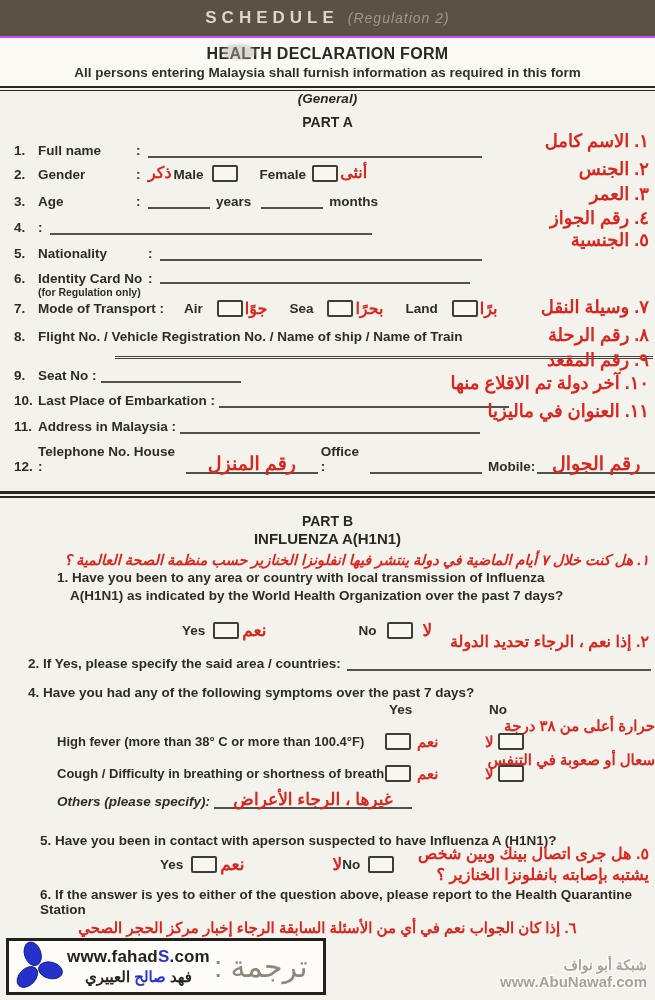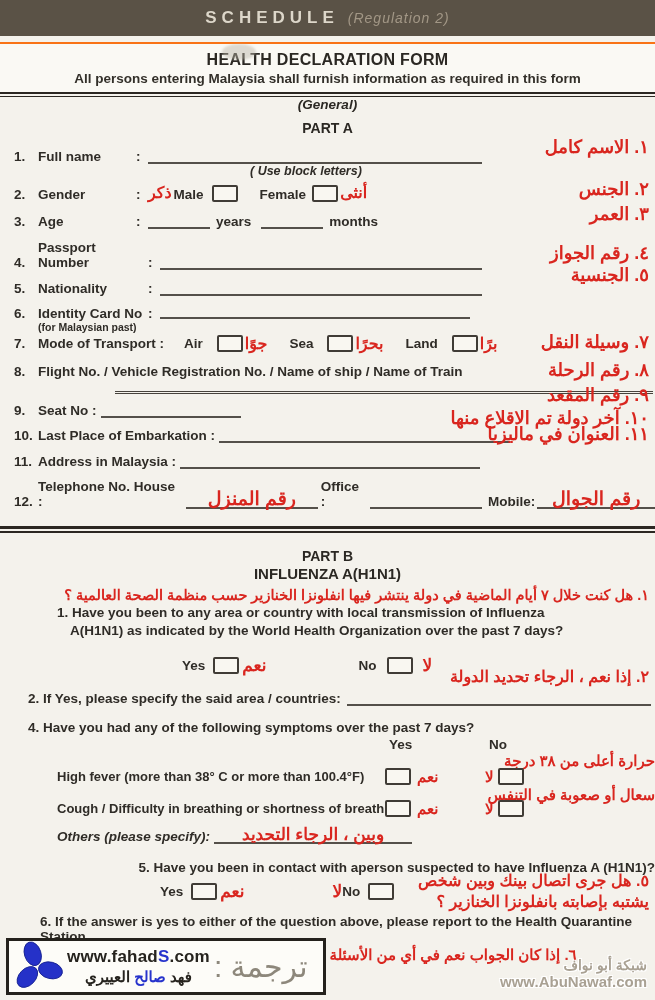--- a/index.html
+++ b/index.html
@@ -7,21 +7,21 @@
   .page {
     position:relative; width:655px; height:1000px; margin:0 auto;
     background:#f4f2ec; overflow:hidden;
     font-family:"Liberation Sans", sans-serif; color:#2f2c27;
   }
   
   .banner { height:36px; background:#5a5246; display:flex; align-items:center; justify-content:center; gap:9px; }
   .banner-title { color:#ddd7ca; font-size:17px; font-weight:600; letter-spacing:5px; }
   .banner-sub { color:#a29786; font-size:14px; font-style:italic; letter-spacing:1px; }
   
-  .hband { background:#faf9f4; border-top:2px solid #f97316; padding:7px 10px 6px; text-align:center;margin-top:6px; }
+  .hband { background:#faf9f4; border-top:2px solid #d946ef; padding:7px 10px 6px; text-align:center; }
   .hband h1 { font-size:16px; font-weight:800; letter-spacing:.3px; color:#2b2823; }
   .hband .hsub { font-size:13.5px; font-weight:600; margin-top:2px; color:#33302a; }
   .rule-double { height:5px; border-top:2px solid #2b2722; border-bottom:1px solid #2b2722; background:transparent; }
   .smudge { position:absolute; left:222px; top:44px; width:34px; height:16px; background:#b9b4a7; opacity:.45; border-radius:50%; filter:blur(1px); }
   
   .center-bold { text-align:center; font-weight:800; font-size:14px; color:#2b2823; }
   .italic { font-style:italic; }
   .row { position:relative; display:flex; align-items:flex-end; padding-left:14px; font-size:13.5px; font-weight:600; }
   .num { width:24px; flex:none; }
   .lbl { width:98px; flex:none; }
@@ -75,21 +75,20 @@
     <div class="center-bold italic" style="font-size:13.5px;">(General)</div>
     <div class="center-bold" style="margin-top:8px;">PART A</div>
 
     <div class="row" style="margin-top:13px;">
       <span class="num">1.</span>
       <span class="lbl">Full name</span>
       <span class="colon">:</span>
       <span class="fill" style="width:334px;"></span>
       <span class="ann" style="bottom:8px;">١. الاسم كامل</span>
     </div>
-    <div style="padding-left:250px; font-size:12.5px; font-weight:700; font-style:italic;">( Use block letters)</div>
 
     <div class="row" style="margin-top:5px;">
       <span class="num">2.</span>
       <span class="lbl">Gender</span>
       <span class="colon">:</span>
       <span class="red" style="font-size:16px;">ذكر</span>
       <span style="margin-left:2px;">Male</span>
       <span class="cb" style="margin-left:8px;"></span>
       <span style="margin-left:22px;">Female</span>
       <span class="cb" style="margin-left:6px;"></span>
@@ -103,39 +102,38 @@
       <span class="colon">:</span>
       <span class="fill" style="width:62px;"></span>
       <span style="margin-left:6px;">years</span>
       <span class="fill" style="width:62px; margin-left:10px;"></span>
       <span style="margin-left:6px;">months</span>
       <span class="ann" style="bottom:6px;">٣. العمر</span>
     </div>
 
     <div class="row" style="margin-top:11px;">
       <span class="num">4.</span>
-      <span class="lbl" style="width:110px;">Passport Number</span>
       <span class="colon">:</span>
       <span class="fill" style="width:322px;"></span>
       <span class="ann" style="bottom:8px;">٤. رقم الجواز</span>
     </div>
 
     <div class="row" style="margin-top:11px;">
       <span class="num">5.</span>
       <span class="lbl" style="width:110px;">Nationality</span>
       <span class="colon">:</span>
       <span class="fill" style="width:322px;"></span>
       <span class="ann" style="bottom:12px;">٥. الجنسية</span>
     </div>
 
     <div class="row" style="margin-top:10px; align-items:flex-start;">
       <span class="num">6.</span>
       <span class="lbl" style="width:110px;">
         <span>Identity Card No</span>
-        <span style="display:block; font-size:10.5px; font-weight:700;">(for Malaysian past)</span>
+        <span style="display:block; font-size:10.5px; font-weight:700;">(for Regulation only)</span>
       </span>
       <span class="colon">:</span>
       <span class="fill" style="width:310px; height:13px;"></span>
     </div>
 
     <div class="row" style="margin-top:1px; align-items:center;">
       <span class="num">7.</span>
       <span style="width:146px; flex:none;">Mode of Transport :</span>
       <span>Air</span>
       <span class="cb" style="margin-left:14px;"></span>
@@ -167,21 +165,21 @@
       <span class="num">10.</span>
       <span>Last Place of Embarkation :</span>
       <span class="fill" style="width:290px; margin-left:4px;"></span>
       <span class="ann" style="bottom:16px;margin-left:7px;">١٠. آخر دولة تم الاقلاع منها</span>
     </div>
 
     <div class="row" style="margin-top:11px;">
       <span class="num">11.</span>
       <span>Address in Malaysia :</span>
       <span class="fill" style="width:300px; margin-left:4px;"></span>
-      <span class="ann" style="bottom:26px;">١١. العنوان في ماليزيا</span>
+      <span class="ann" style="bottom:14px;">١١. العنوان في ماليزيا</span>
     </div>
 
     <div class="row" style="margin-top:10px;">
       <span class="num">12.</span>
       <span>Telephone No. House :</span>
       <span class="fill" style="width:132px; margin-left:3px;">
         <span class="online-ar" style="font-size:19px;">رقم المنزل</span>
       </span>
       <span style="margin-left:3px;">Office :</span>
       <span class="fill" style="width:112px; margin-left:3px;"></span>
@@ -191,21 +189,21 @@
       </span>
     </div>
   </div>
 
   <div class="rule-double" style="margin-top:17px; border-top-width:3px; border-bottom-width:2px; height:7px;"></div>
 
   <div style="position:relative;">
     <div class="center-bold" style="margin-top:15px;">PART B</div>
     <div class="center-bold" style="font-size:15px; margin-top:1px;">INFLUENZA A(H1N1)</div>
 
-    <div class="q-ar-line" style="margin-top:5px;">١. هل كنت خلال ٧ أيام الماضية في دولة ينتشر فيها انفلونزا الخنازير حسب منظمة الصحة العالمية ؟</div>
+    <div class="q-ar-line" style="margin-top:5px;font-style:italic;">١. هل كنت خلال ٧ أيام الماضية في دولة ينتشر فيها انفلونزا الخنازير حسب منظمة الصحة العالمية ؟</div>
     <div class="q-en" style="margin-top:1px;">1. Have you been to any area or country with local transmission of Influenza A(H1N1) as indicated by the World Health Organization over the past 7 days?</div>
 
     <div class="yesno" style="margin-top:16px; padding-left:182px;">
       <span>Yes</span>
       <span class="cb" style="margin-left:8px;"></span>
       <span class="red" style="font-size:17px; margin-left:3px;">نعم</span>
       <span style="margin-left:92px;">No</span>
       <span class="cb" style="margin-left:10px;"></span>
       <span class="red" style="font-size:17px; margin-left:10px;">لا</span>
       <span class="ann" style="top:14px; font-size:16px;">٢. إذا نعم ، الرجاء تحديد الدولة</span>
@@ -244,26 +242,26 @@
           <span class="sym-ar">نعم</span>
         </span>
         <span class="sym-no">
           <span class="sym-ar">لا</span>
           <span class="cb"></span>
         </span>
       </div>
       <div class="row" style="margin-top:12px; padding-left:57px;">
         <span style="font-style:italic;">Others (please specify):</span>
         <span class="fill" style="width:198px; margin-left:4px;">
-          <span class="online-ar" style="font-size:17px;">وبين ، الرجاء التحديد</span>
-        </span>
-      </div>
-    </div>
-
-    <div style="position:relative; margin-top:16px;text-align:right;">
+          <span class="online-ar" style="font-size:17px;">غيرها ، الرجاء الأعراض</span>
+        </span>
+      </div>
+    </div>
+
+    <div style="position:relative; margin-top:24px;">
       <div style="padding-left:40px; font-size:13.5px; font-weight:600;">5. Have you been in contact with aperson suspected to have Influenza A (H1N1)?</div>
       <div class="ann" style="top:13px; font-size:16px;">٥. هل جرى اتصال بينك وبين شخص</div>
       <div class="ann" style="top:34px; font-size:16px;">يشتبه بإصابته بانفلونزا الخنازير ؟</div>
       <div class="yesno" style="margin-top:6px; padding-left:160px;">
         <span>Yes</span>
         <span class="cb" style="margin-left:8px;"></span>
         <span class="red" style="font-size:17px; margin-left:3px;">نعم</span>
         <span class="red" style="font-size:17px; margin-left:88px;">لا</span>
         <span>No</span>
         <span class="cb" style="margin-left:8px;"></span>

